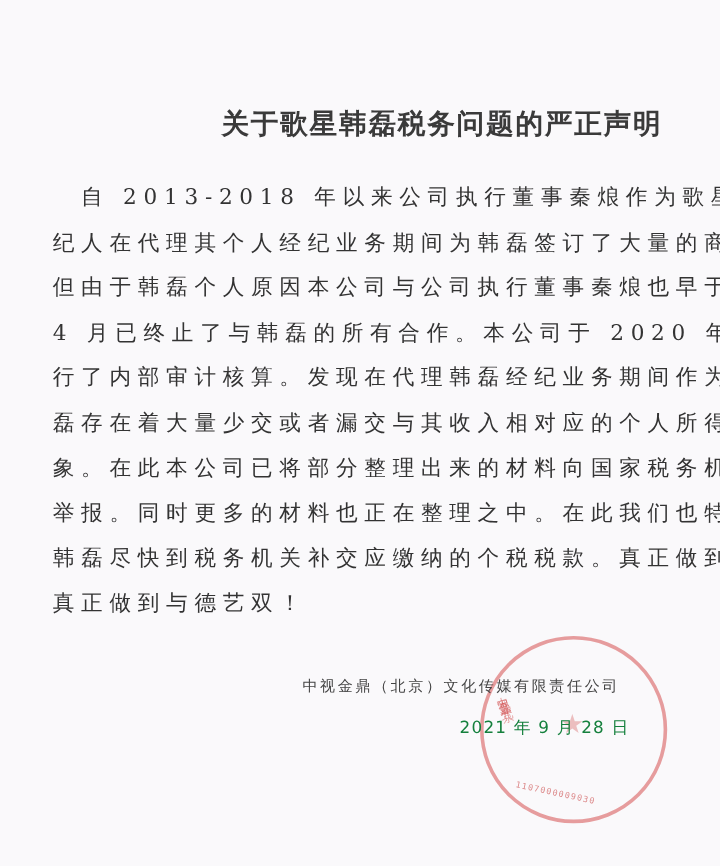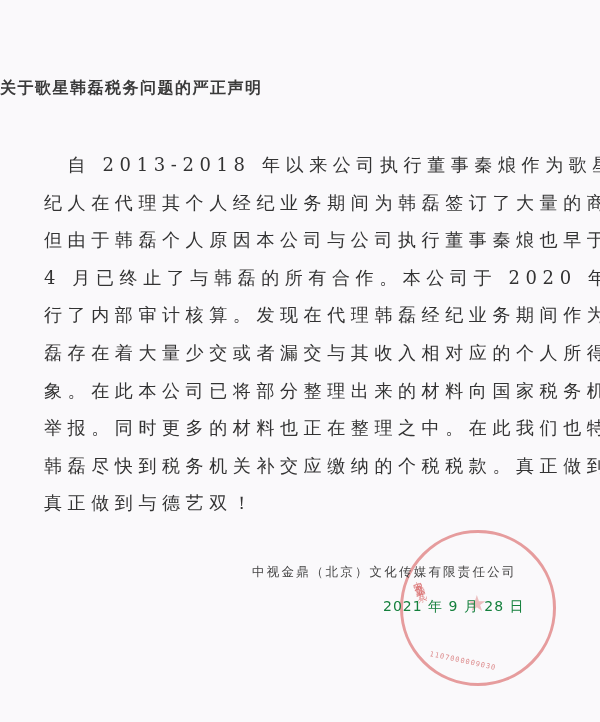--- a/index.html
+++ b/index.html
@@ -5,24 +5,24 @@
     html, body { margin: 0; padding: 0; }
     body {
       width: 600px; height: 722px;
       background: #faf9fb;
       position: relative; overflow: hidden;
       font-family: "DejaVu Serif", "Liberation Serif", serif;
       color: #2e2e2e;
     }
     .page { position: absolute; inset: 0; }
     .title {
-      position: absolute; left: 0; width: 552px; top: 78px;
-      text-align: left;
+      position: absolute; left: 0; width: 552px; top: 88px;
+      text-align: right;
       font-family: "DejaVu Sans", "Liberation Sans", sans-serif;
-      font-weight: bold; font-size: 16px; letter-spacing: 1.5px;
+      font-weight: bold; font-size: 23px; letter-spacing: 1.5px;
       color: #3a3a3a;
     }
     .body-text {
       position: absolute; left: 44px; top: 150px; width: 484px;
     }
     .line {
       height: 37.6px; line-height: 30px;
       font-size: 18px; letter-spacing: 5.6px;
       white-space: nowrap; color: #333;
     }

